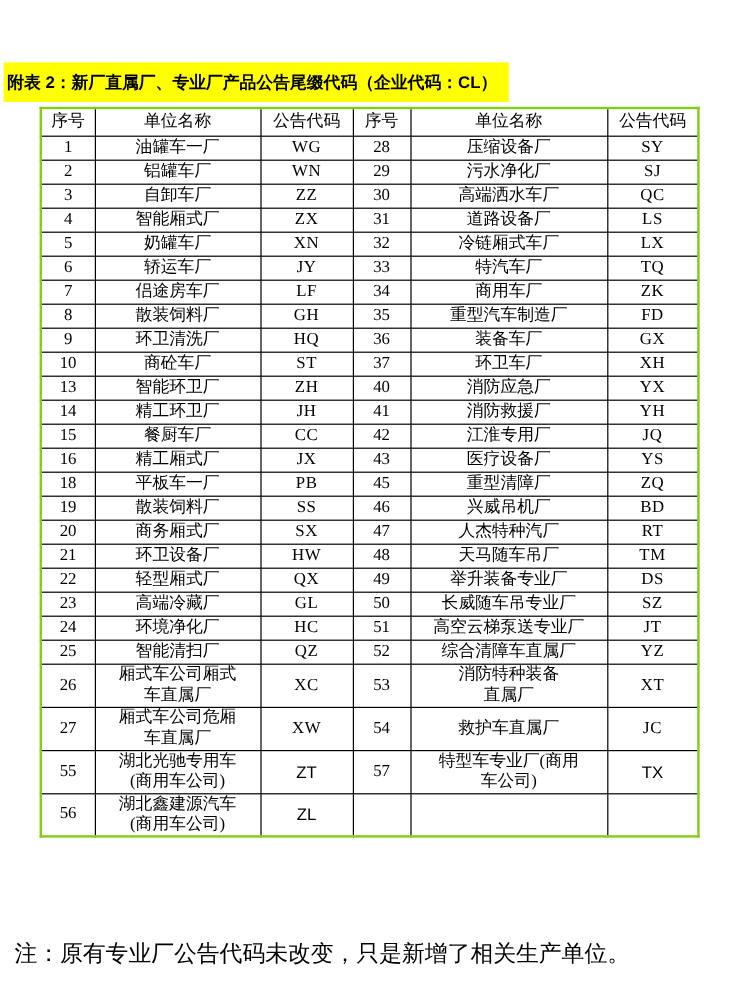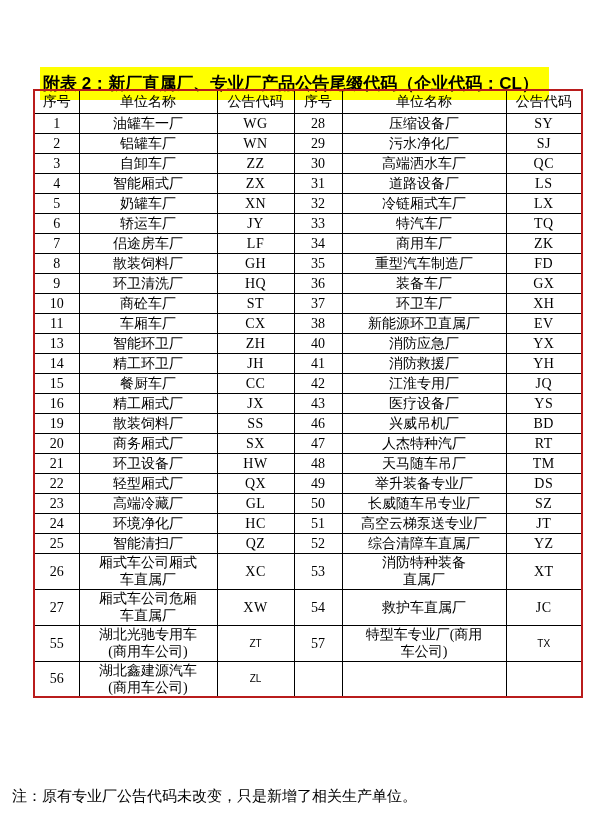--- a/index.html
+++ b/index.html
@@ -7,40 +7,39 @@
     width: 611px; height: 820px;
     background: #ffffff;
     font-family: "Liberation Serif", "DejaVu Serif", serif;
     color: #000;
     overflow: hidden;
   }
   .page { position: relative; width: 611px; height: 820px; }
 
   .doc-title {
     position: absolute;
-    left: 3px; top: 67px;
+    left: 3px; top: 52px;
     display: inline-block;
     background: #FFFF00;
     color: #000000;
     font-family: "Liberation Sans", "DejaVu Sans", sans-serif;
     font-weight: bold;
-    font-size: 17px;
+    font-size: 14px;
     line-height: 23px;
     padding: 5px 10px 5px 3px;
     white-space: nowrap;
-    margin-left: 37px;
   }
 
   table.code-table {
     position: absolute;
     left: 33px; top: 89px;
     width: 550px;
     border-collapse: collapse;
     table-layout: fixed;
-    border: 2px solid #b91c1c;
+    border: 2px solid #84cc16;
   }
   table.code-table th,
   table.code-table td {
     border: 1px solid #000;
     text-align: center;
     vertical-align: middle;
     padding: 0 2px;
     font-size: 14px;
     font-weight: normal;
     line-height: 17px;
@@ -51,28 +50,28 @@
   tr.row-tall   { height: 36px; padding-left: 32px; }
 
   td.name-cell { white-space: pre-line; }
   td.code-cell {
     font-family: "Liberation Serif", "DejaVu Serif", serif;
     font-size: 13px;
     letter-spacing: 0.5px;
   }
   td.code-cell.sans {
     font-family: "Liberation Sans", "DejaVu Sans", sans-serif;
-    font-size: 10px;
+    font-size: 14px;
     letter-spacing: 0;
   }
 
   .footnote {
     position: absolute;
     left: 12px; top: 786px;
-    font-size: 15px;
+    font-size: 19px;
     line-height: 20px;
     white-space: nowrap;
   }
 
   col.c-no1  { width: 45px; }
   col.c-nm1  { width: 138px; }
   col.c-cd1  { width: 77px; }
   col.c-no2  { width: 48px; }
   col.c-nm2  { width: 164px; }
   col.c-cd2  { width: 76px; }
@@ -178,28 +177,20 @@
         </tr>
         <tr class="row-single">
           <td>10</td>
           <td class="name-cell">商砼车厂</td>
           <td class="code-cell">ST</td>
           <td>37</td>
           <td class="name-cell">环卫车厂</td>
           <td class="code-cell">XH</td>
         </tr>
         <tr class="row-single">
-          <td>11</td>
-          <td class="name-cell">车厢车厂</td>
-          <td class="code-cell">CX</td>
-          <td>38</td>
-          <td class="name-cell">新能源环卫直属厂</td>
-          <td class="code-cell">EV</td>
-        </tr>
-        <tr class="row-single">
           <td>13</td>
           <td class="name-cell">智能环卫厂</td>
           <td class="code-cell">ZH</td>
           <td>40</td>
           <td class="name-cell">消防应急厂</td>
           <td class="code-cell">YX</td>
         </tr>
         <tr class="row-single">
           <td>14</td>
           <td class="name-cell">精工环卫厂</td>
@@ -216,20 +207,28 @@
           <td class="name-cell">江淮专用厂</td>
           <td class="code-cell">JQ</td>
         </tr>
         <tr class="row-single">
           <td>16</td>
           <td class="name-cell">精工厢式厂</td>
           <td class="code-cell">JX</td>
           <td>43</td>
           <td class="name-cell">医疗设备厂</td>
           <td class="code-cell">YS</td>
+        </tr>
+        <tr class="row-single">
+          <td>18</td>
+          <td class="name-cell">平板车一厂</td>
+          <td class="code-cell">PB</td>
+          <td>45</td>
+          <td class="name-cell">重型清障厂</td>
+          <td class="code-cell">ZQ</td>
         </tr>
         <tr class="row-single">
           <td>19</td>
           <td class="name-cell">散装饲料厂</td>
           <td class="code-cell">SS</td>
           <td>46</td>
           <td class="name-cell">兴威吊机厂</td>
           <td class="code-cell">BD</td>
         </tr>
         <tr class="row-single">

